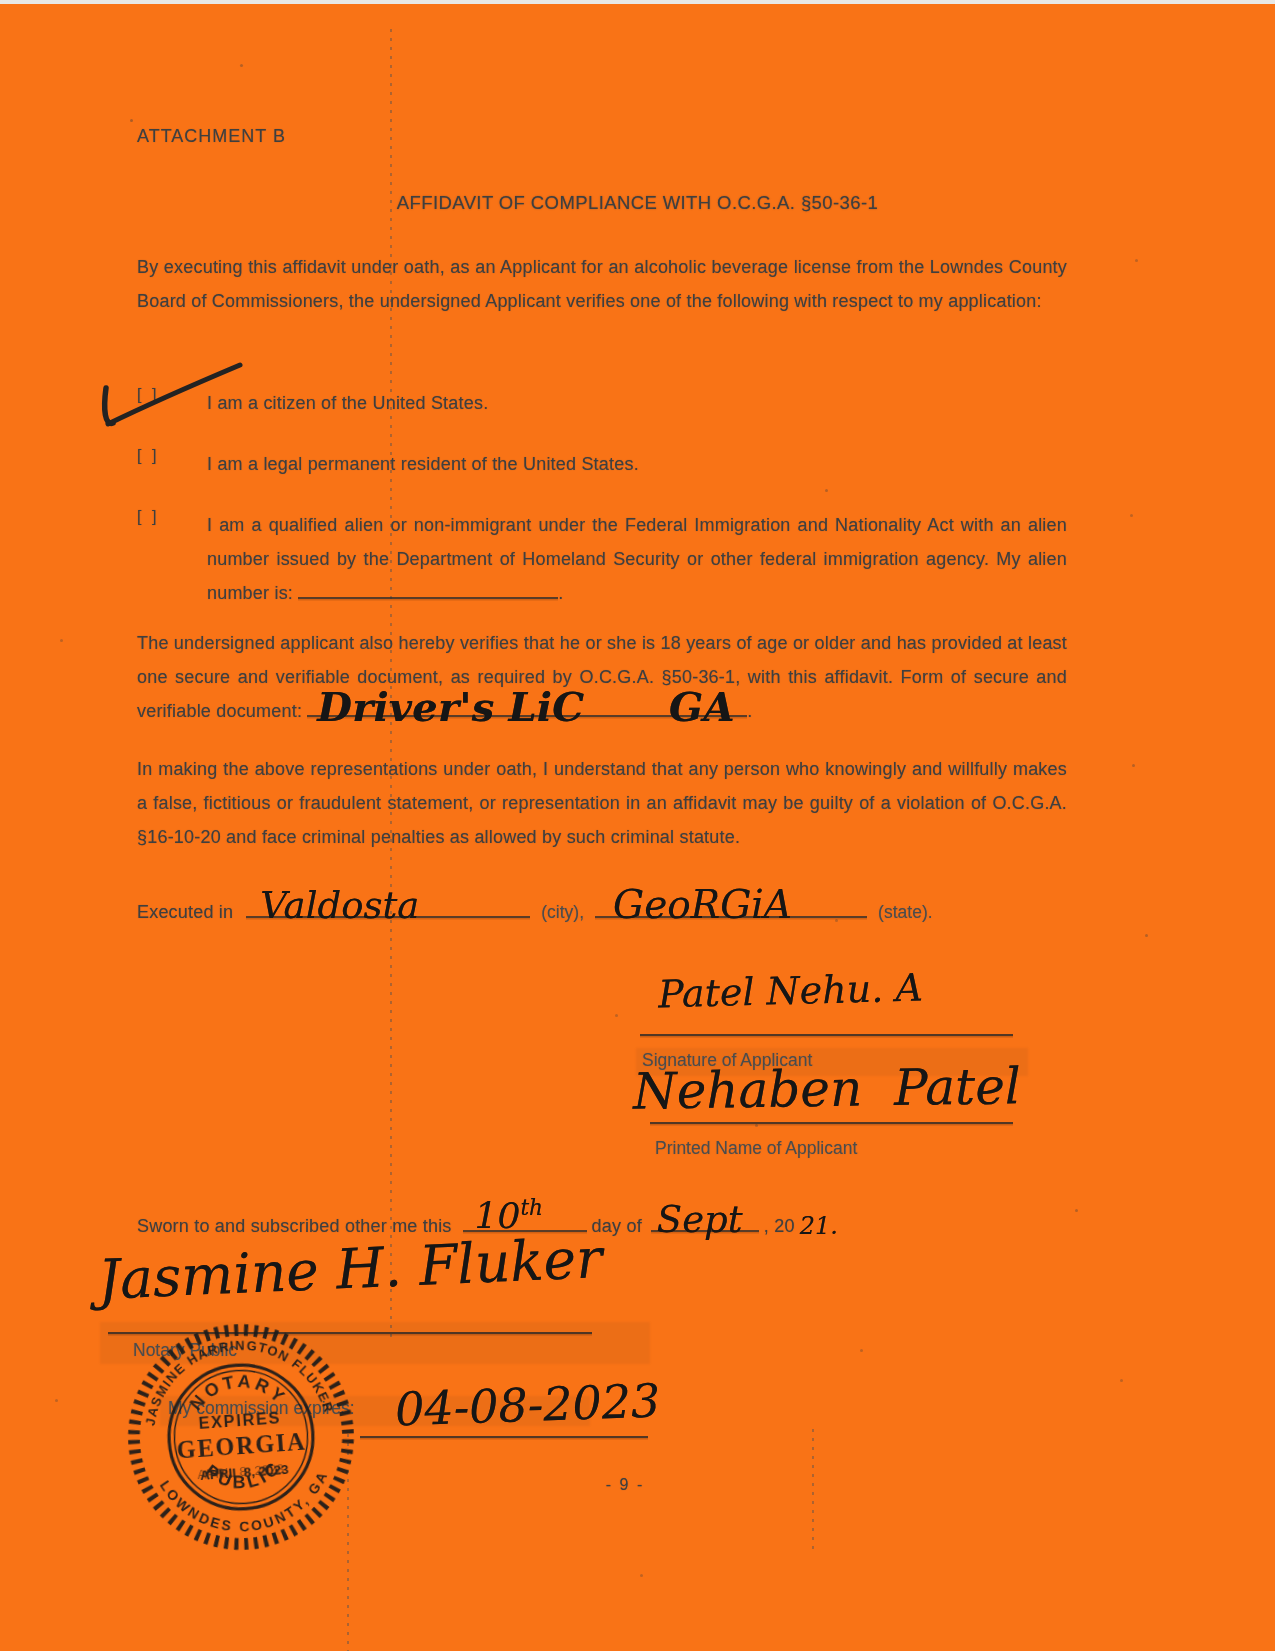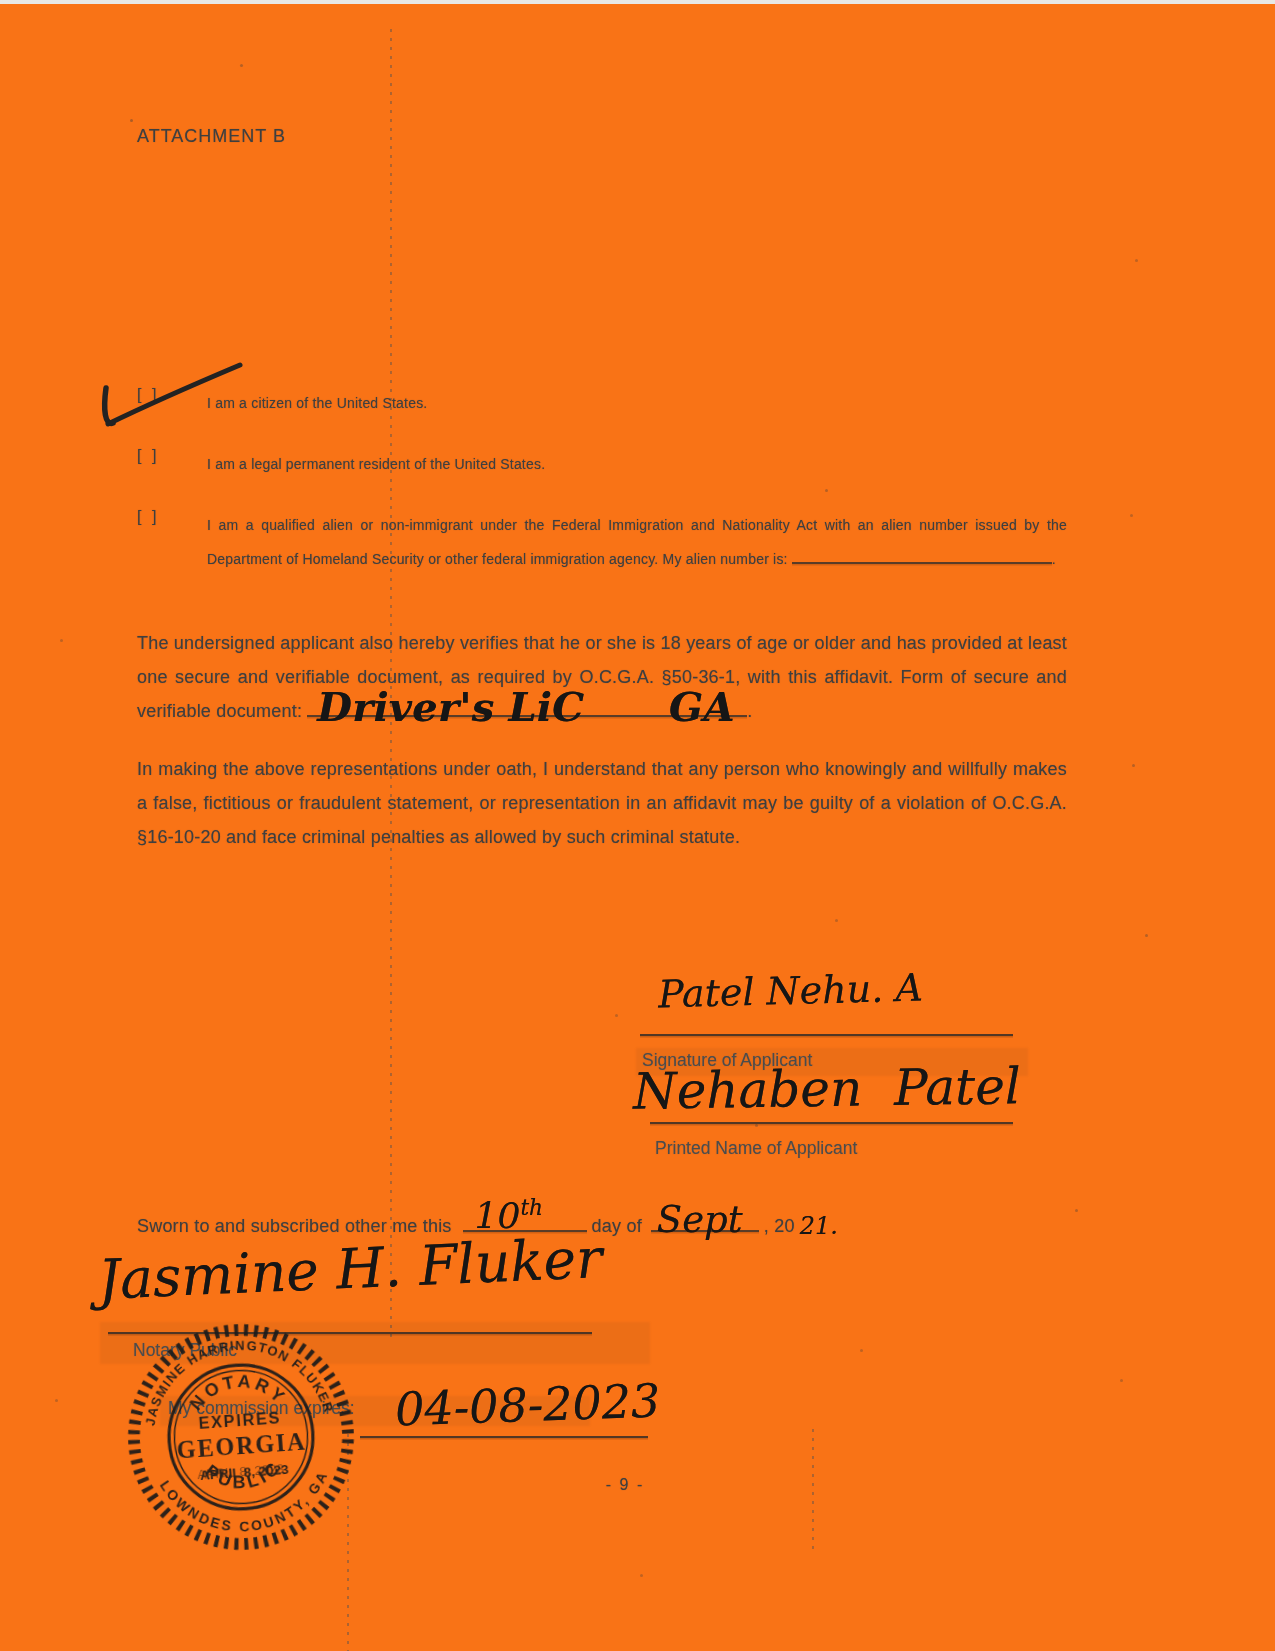--- a/index.html
+++ b/index.html
@@ -45,21 +45,21 @@
   .rule{
     position:absolute;
     border-bottom:2px solid rgba(40,40,40,.8);
     box-shadow:0 1.5px 0 rgba(0,0,0,.18);
     height:0;
   }
   .label-sm{font-size:17.5px;color:#4c4c4c;text-shadow:0 0 1px rgba(90,90,90,.5);}
   .smudge{position:absolute;background:rgba(40,40,40,.06);filter:blur(1px);}
   .opt-row{display:flex;margin-bottom:27px;}
   .opt-box{width:70px;flex:0 0 70px;letter-spacing:3px;}
-  .opt-text{width:860px;font-size:14px;line-height:34px;text-align:justify;}
+  .opt-text{width:860px;font-size:18px;line-height:34px;text-align:justify;}
   .dotline{
     position:absolute;width:2px;
     background-image:repeating-linear-gradient(to bottom,rgba(80,80,80,.45) 0 3px,transparent 3px 9px);
   }
   .specks{position:absolute;width:3px;height:3px;border-radius:50%;background:rgba(60,60,60,.4);
     box-shadow:
       110px -55px 0 rgba(60,60,60,.35),
       1005px 140px 0 rgba(60,60,60,.3),
       695px 370px 0 rgba(60,60,60,.35),
       1000px 395px 0 rgba(60,60,60,.3),
@@ -91,21 +91,23 @@
 
 <div class="page">
 
   <div class="specks" style="left:130px;top:115px;"></div>
   <div class="dotline" style="left:390px;top:25px;height:1310px;"></div>
   <div class="dotline" style="left:347px;top:1430px;height:221px;"></div>
   <div class="dotline" style="left:812px;top:1425px;height:120px;"></div>
 
   <div class="abs pt" style="left:137px;top:122px;font-size:18px;letter-spacing:1px;">ATTACHMENT B</div>
 
-
+  <div class="abs pt" style="left:0;top:188px;width:1275px;text-align:center;font-size:18.5px;letter-spacing:.4px;text-shadow:0 0 1.4px rgba(60,60,60,.65);">AFFIDAVIT OF COMPLIANCE WITH O.C.G.A. §50-36-1</div>
+
+  <div class="para pt" style="left:137px;top:246px;width:930px;">By executing this affidavit under oath, as an Applicant for an alcoholic beverage license from the Lowndes County Board of Commissioners, the undersigned Applicant verifies one of the following with respect to my application:</div>
 
   <div class="abs" style="left:137px;top:382px;width:930px;">
     <div class="opt-row">
       <span class="opt-box pt">[ ]</span>
       <span class="opt-text pt">I am a citizen of the United States.</span>
     </div>
     <div class="opt-row">
       <span class="opt-box pt">[ ]</span>
       <span class="opt-text pt">I am a legal permanent resident of the United States.</span>
     </div>
@@ -121,20 +123,27 @@
     <path d="M16 44 C 13 66, 15 82, 23 79" fill="none" stroke="#232323" stroke-width="5.5" stroke-linecap="round"></path>
     <path d="M18 80 C 55 62, 105 40, 150 21" fill="none" stroke="#232323" stroke-width="5" stroke-linecap="round"></path>
   </svg>
 
   <div class="para pt" style="left:137px;top:622px;width:930px;"><span>The undersigned applicant also hereby verifies that he or she is 18 years of age or older and has provided at least one secure and verifiable document, as required by O.C.G.A. §50-36-1, with this affidavit.  Form of secure and verifiable document:</span>
     <span class="blank" style="width:440px;"><span class="hw" style="left:10px;bottom:-12px;font-size:40px;font-weight:bold;">Driver's LiC      GA</span></span><span>.</span>
   </div>
 
   <div class="para pt" style="left:137px;top:748px;width:930px;">In making the above representations under oath, I understand that any person who knowingly and willfully makes a false, fictitious or fraudulent statement, or representation in an affidavit may be guilty of a violation of O.C.G.A. §16-10-20 and face criminal penalties as allowed by such criminal statute.</div>
 
+  <div class="abs" style="left:137px;top:898px;font-size:18px;">
+    <span class="pt">Executed in</span>
+    <span class="blank" style="width:284px;margin-left:8px;"><span class="hw" style="left:14px;bottom:-8px;font-size:37px;">Valdosta</span></span>
+    <span class="label-sm" style="margin-left:6px;">(city),</span>
+    <span class="blank" style="width:272px;margin-left:6px;"><span class="hw" style="left:18px;bottom:-8px;font-size:39px;">GeoRGiA</span></span>
+    <span class="label-sm" style="margin-left:6px;">(state).</span>
+  </div>
 
   <div class="hw abs" style="left:658px;top:968px;font-size:38px;transform:rotate(-1.5deg);">Patel Nehu. A</div>
   <div class="rule" style="left:640px;top:1030px;width:373px;"></div>
   <div class="smudge" style="left:636px;top:1044px;width:392px;height:28px;"></div>
   <div class="abs label-sm" style="left:642px;top:1046px;text-align:center;">Signature of Applicant</div>
 
   <div class="hw abs" style="left:633px;top:1060px;font-size:50px;transform:rotate(-.8deg);">Nehaben  Patel</div>
   <div class="rule" style="left:650px;top:1118px;width:363px;"></div>
   <div class="abs label-sm" style="left:655px;top:1134px;">Printed Name of Applicant</div>
 

